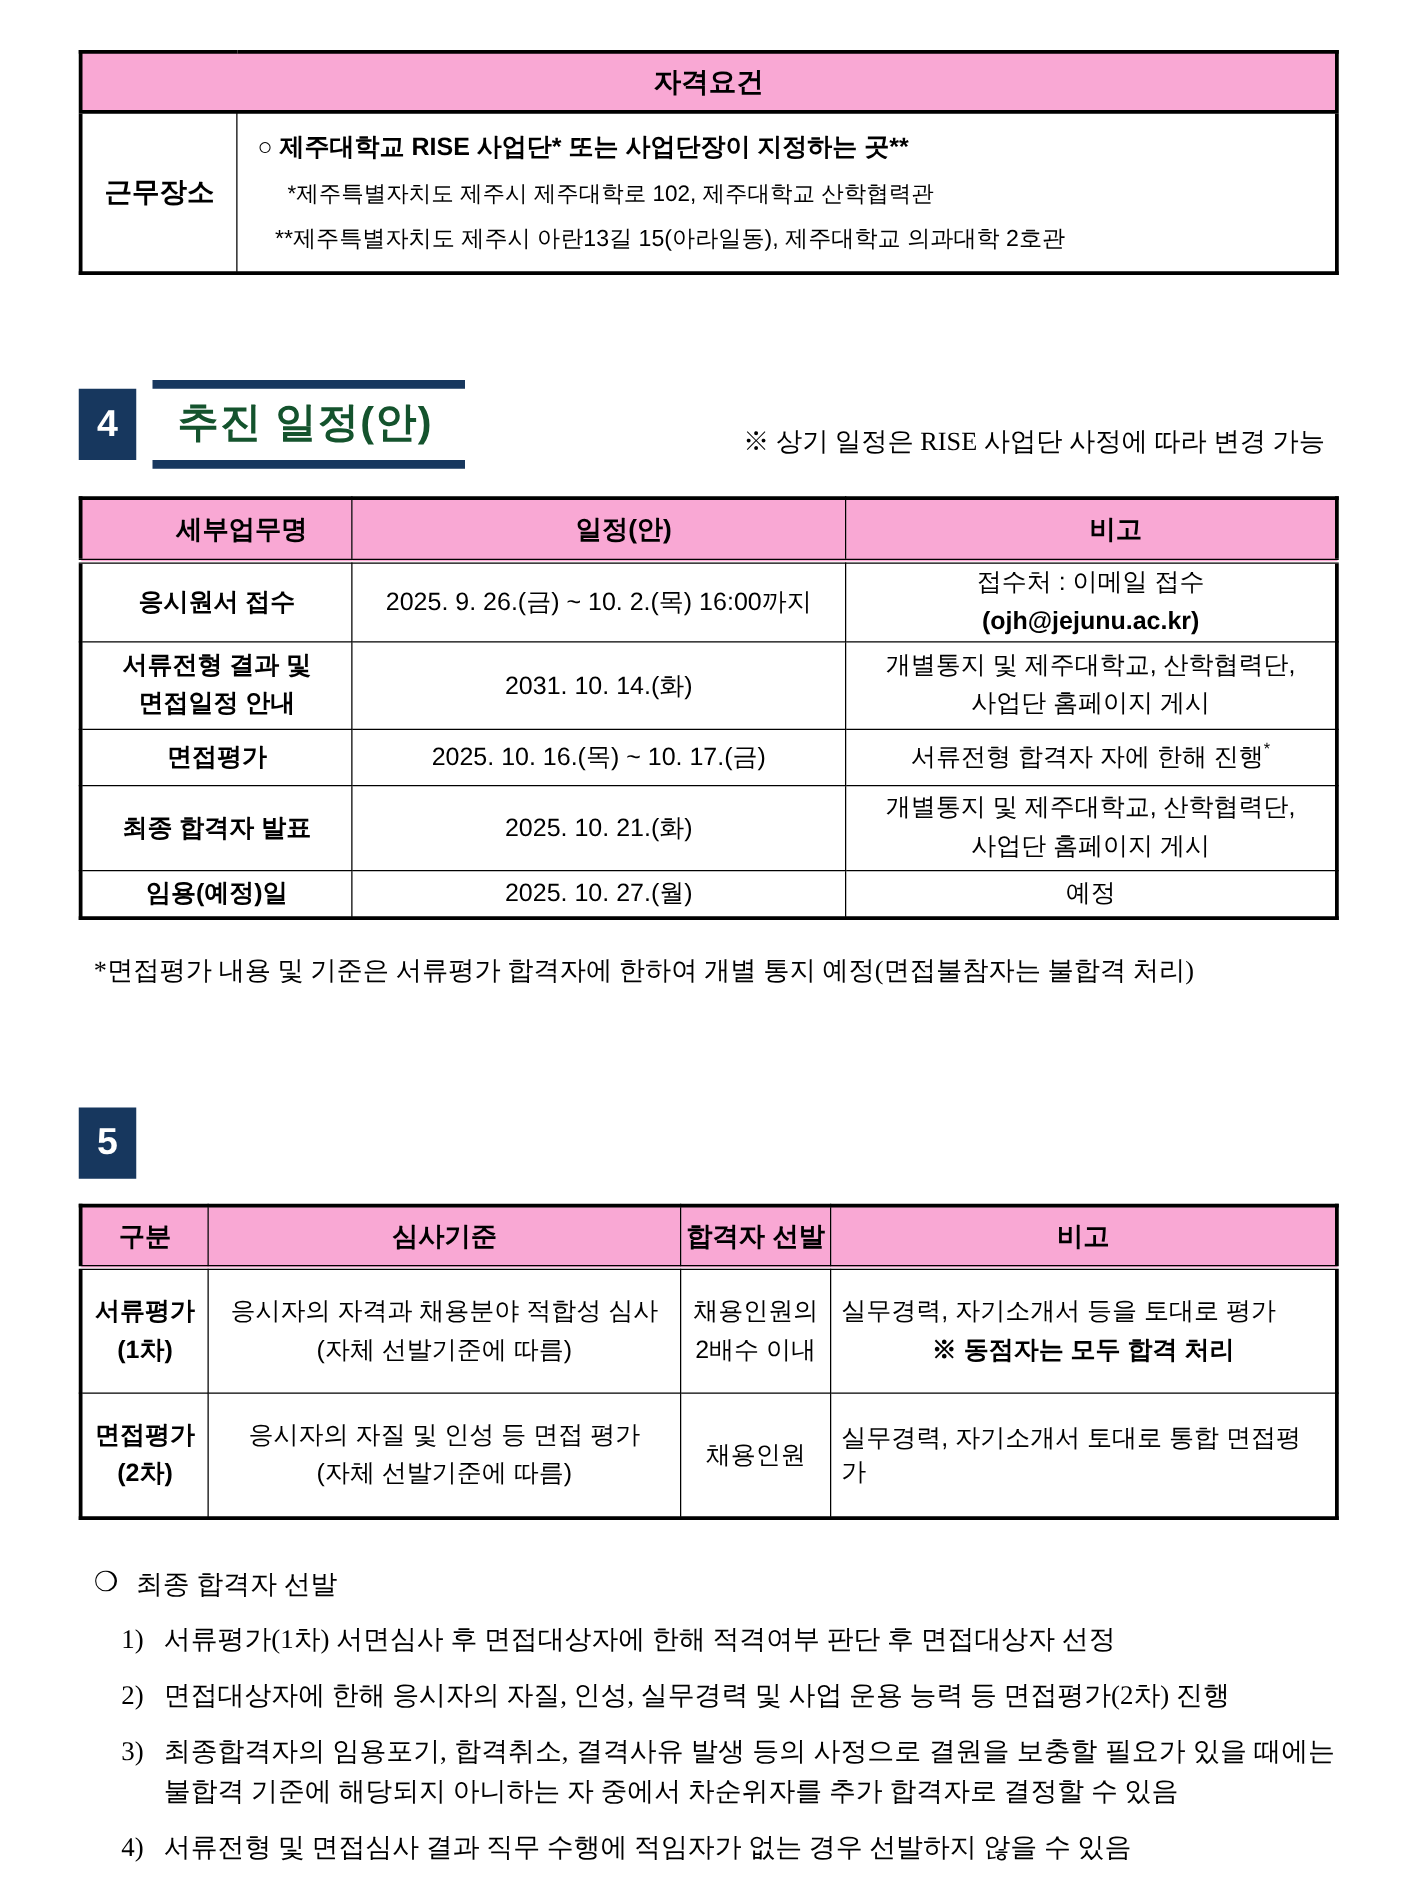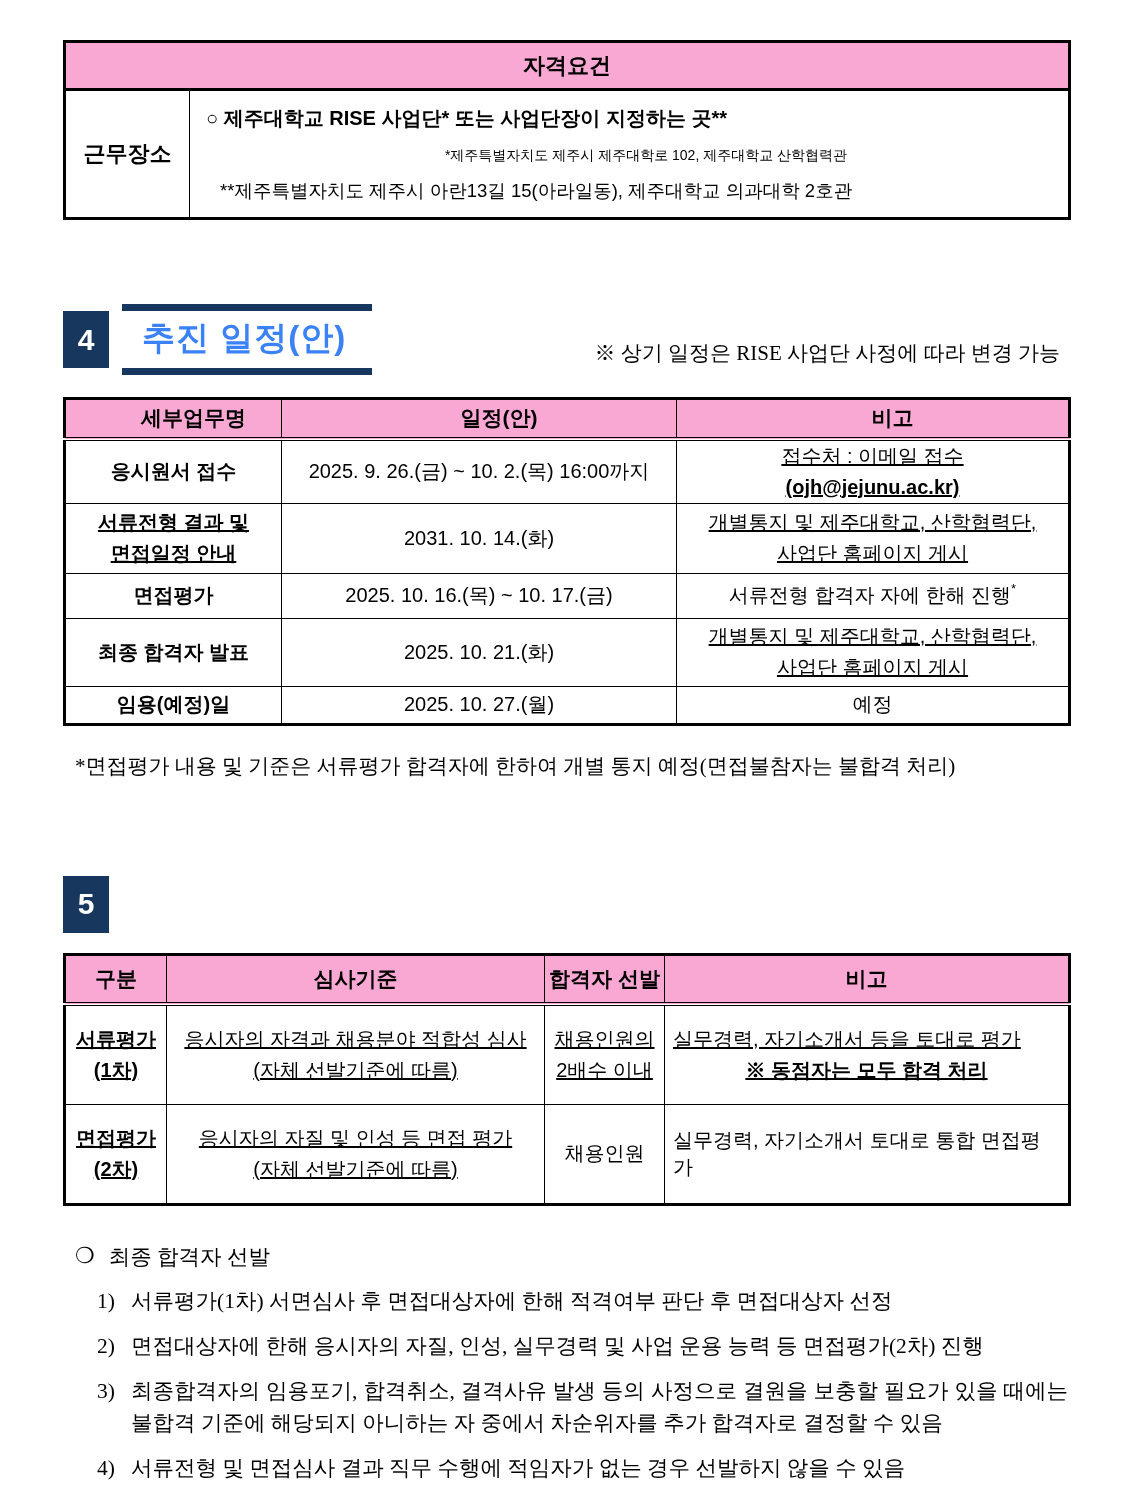--- a/index.html
+++ b/index.html
@@ -20,46 +20,46 @@
   .dbl-under  { border-bottom:4px double #000 !important; }
   th { font-weight:bold; font-size:21px; }
   td { font-size:20px; text-align:center; vertical-align:middle; }
 
   
   .wp-table { margin-top:40px; }
   .wp-table th { height:48px; font-size:22px; }
   .wp-label { font-weight:bold; font-size:22px; }
   .wp-body td.wp-text { text-align:left; padding:8px 6px; }
   .wp-line1 { font-weight:bold; font-size:20px; padding-left:10px; line-height:38px; }
-  .wp-line2 { font-size:14px; padding-left:34px; line-height:36px;text-align:center; }
+  .wp-line2 { font-size:18px; padding-left:34px; line-height:36px; }
   .wp-line3 { font-size:18.5px; padding-left:24px; line-height:36px; }
 
   
   .section-head { display:flex; align-items:flex-end; margin-top:84px; }
   .badge {
     width:46px; height:57px; background:#17375e; color:#fff;
     font-weight:bold; font-size:30px; display:flex; align-items:center;
     justify-content:center; align-self:center;
   }
   .title-box {
     margin-left:13px; border-top:7px solid #17375e; border-bottom:7px solid #17375e;
     padding:5px 20px 7px 20px; min-width:250px;
-    color:#3b82f6; font-weight:bold; font-size:33px; letter-spacing:1px;
+    color:#14532d; font-weight:bold; font-size:33px; letter-spacing:1px;
     align-self:center;
   }
   .section-note {
     margin-left:auto; align-self:flex-end; padding-bottom:8px; padding-right:8px;
     font-family:"Liberation Serif", serif; font-size:21px;
   }
 
   
   .sch-table { margin-top:22px; }
-  .sch-table th { height:40px;padding-left:40px; }
+  .sch-table th { height:50px;padding-left:40px; }
   .task { font-weight:bold; }
-  .two-line { line-height:31px;text-decoration:underline; }
+  .two-line { line-height:31px; }
   .bold { font-weight:bold;text-align:center; }
   sup.ast { font-size:13px; vertical-align:top; line-height:1; }
 
   .footnote {
     margin-top:26px; padding-left:12px;
     font-family:"Liberation Serif", serif; font-size:21px;
   }
 
   
   .mth-table { margin-top:20px; }

